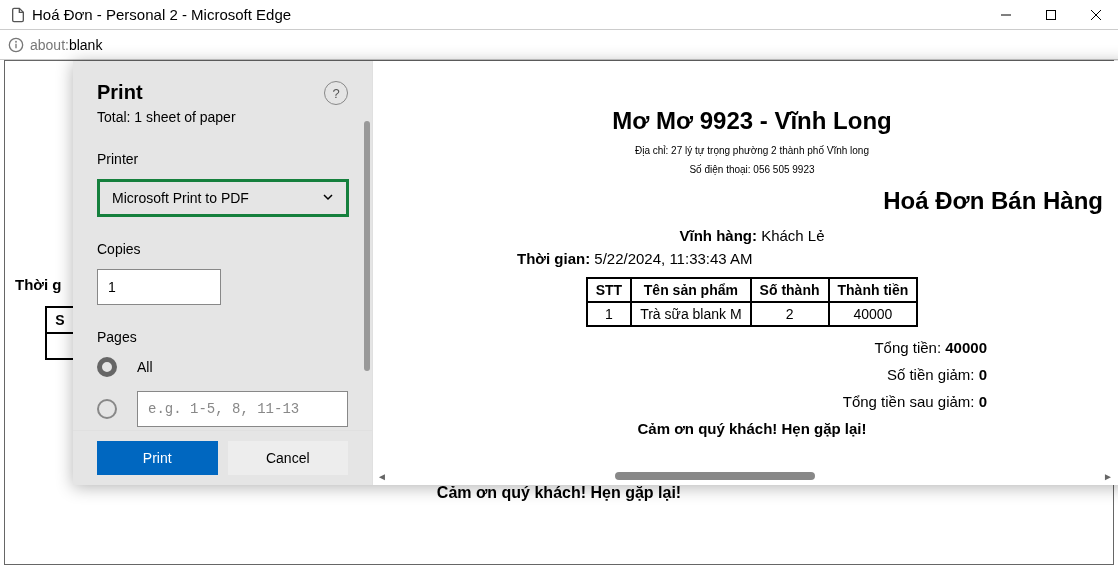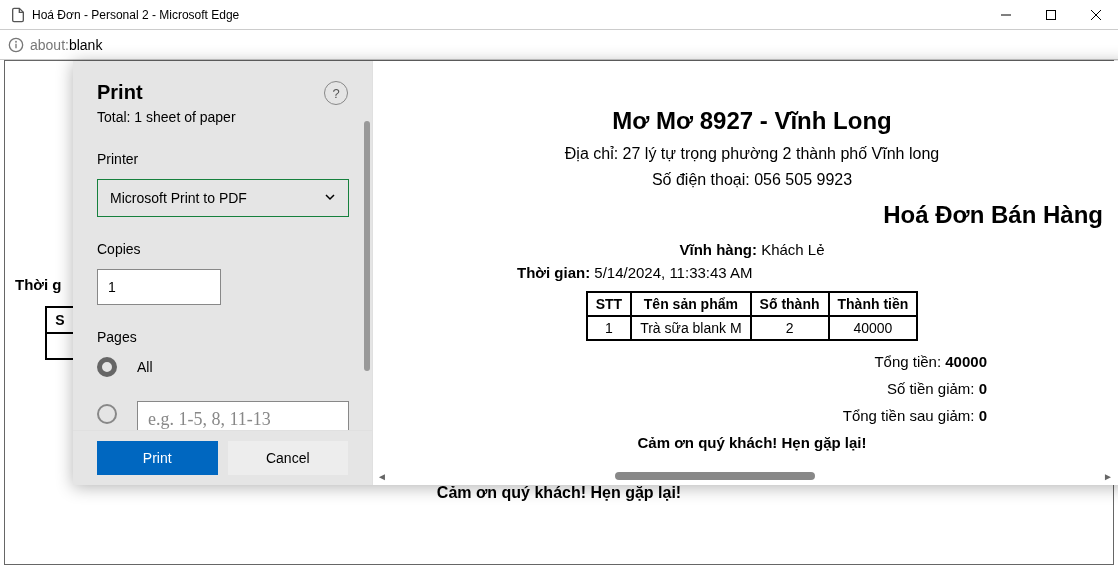--- a/index.html
+++ b/index.html
@@ -1,21 +1,21 @@
 <!DOCTYPE html>
 <html><head>
   <meta charset="utf-8">
   <style>
     * { box-sizing: border-box; margin: 0; padding: 0; }
     body { font-family: "Segoe UI", Tahoma, sans-serif; font-size: 14px; background: #fff; width: 1118px; height: 565px; overflow: hidden; position: relative; }
     
     
     .titlebar { height: 30px; display: flex; align-items: center; border-bottom: 1px solid #ccc; background: #fff; }
     .titlebar-icon { width: 16px; height: 16px; margin: 0 6px 0 10px; }
-    .titlebar-title { flex: 1; font-size: 12px; color: #000; }
+    .titlebar-title { flex: 1; font-size: 15px; color: #000; }
     .win-controls { display: flex; }
     .win-btn { width: 45px; height: 30px; display: flex; align-items: center; justify-content: center; cursor: pointer; }
     .win-btn svg { width: 10px; height: 10px; }
     
     
     .addressbar { height: 30px; display: flex; align-items: center; padding: 0 8px; gap: 6px; border-bottom: 1px solid #ccc; background: #fff; }
     .addr-icon { width: 16px; height: 16px; color: #555; }
     .addr-text { font-size: 14px; color: #000; }
     .addr-text .gray { color: #777; }
     .addr-text .black { color: #000; margin-top: 48px; }
@@ -41,45 +41,45 @@
     .print-dialog { position: absolute; left: 68px; top: 0; width: 1058px; height: 424px; background: #e5e5e5; box-shadow: 0 2px 16px rgba(0,0,0,0.3); display: flex; }
     
     
     .left-panel { width: 300px; border-right: 1px solid #e0e0e0; display: flex; flex-direction: column; position: relative; }
     .panel-body { padding: 20px 24px 4px 24px; flex: 1; overflow: hidden; position: relative; }
     .panel-header { display: flex; align-items: flex-start; justify-content: space-between; margin-bottom: 4px; }
     .panel-title { font-size: 20px; font-weight: 600; color: #000; }
     .help-circle { width: 24px; height: 24px; border: 1px solid #888; border-radius: 50%; display: flex; align-items: center; justify-content: center; font-size: 13px; color: #555; cursor: pointer; }
     .panel-subtitle { font-size: 14px; color: #000; margin-bottom: 26px; }
     .section-label { font-size: 14px; color: #000; margin-bottom: 12px; }
-    .select-box { border: 1px solid #15803d; height: 38px; display: flex; align-items: center; justify-content: space-between; padding: 0 12px; cursor: pointer; margin-bottom: 24px; width: 252px; }
+    .select-box { border: 3px solid #15803d; height: 38px; display: flex; align-items: center; justify-content: space-between; padding: 0 12px; cursor: pointer; margin-bottom: 24px; width: 252px; }
     .select-text { font-size: 14px; color: #000; }
     .chevron { width: 12px; height: 12px; }
     .input-box { border: 1px solid #888; height: 36px; width: 124px; padding: 0 10px; font-size: 14px; font-family: inherit; margin-bottom: 24px; }
     .radio-row { display: flex; align-items: center; gap: 20px; margin-bottom: 14px; }
     .radio-outer { width: 20px; height: 20px; border: 2px solid #888; border-radius: 50%; position: relative; cursor: pointer; flex-shrink: 0; }
     .radio-outer.selected { border-color: #666; border-width: 5px; }
     .radio-label { font-size: 14px; color: #000; }
-    .radio-input { border: 1px solid #888; height: 36px; padding: 0 10px; font-size: 18px; font-family: Liberation Serif, serif; width: 212px; color: #000; margin-top: 10px; }
+    .radio-input { border: 1px solid #888; height: 36px; padding: 0 10px; font-size: 14px; font-family: Liberation Mono, monospace; width: 212px; color: #000; }
     .radio-input::placeholder { color: #888; }
     
     
     .panel-footer { border-top: 1px solid #e0e0e0; padding: 10px 24px; display: flex; gap: 10px; }
     .btn { height: 34px; flex: 1; border: none; font-size: 14px; cursor: pointer; font-family: inherit; }
     .btn-primary { background: #0067c0; color: #fff; }
     .btn-secondary { background: #ededed; color: #000; }
     
     
     .lp-scroll { position: absolute; right: 2px; top: 60px; width: 6px; height: 250px; background: #999; border-radius: 3px; }
     
     
     .preview-area { flex: 1; background: #fff; position: relative; overflow: hidden; padding: 20px 28px 20px 28px; }
     .preview-page { width: 100%; }
     .pv-title { text-align: center; font-size: 24px; font-weight: bold; margin-bottom: 10px; margin-top: 26px; }
-    .pv-line { text-align: center; font-size: 16px; margin-bottom: 8px; }
+    .pv-line { text-align: center; font-size: 10px; margin-bottom: 8px; }
     .pv-heading { text-align: right; font-size: 24px; font-weight: bold; margin: 12px 0 12px; }
     .pv-cust { text-align: center; font-size: 15px; margin-bottom: 6px; }
     .pv-time { font-size: 15px; margin: 6px 0 10px 116px;}
     .pv-table { border-collapse: collapse; margin: 0 auto 12px; }
     .pv-table th, .pv-table td { border: 2px solid #000; padding: 3px 8px; font-size: 14px; text-align: center; }
     .pv-table th { font-weight: bold; }
     .pv-totals { text-align: right; font-size: 15px; padding-right: 116px; }
     .pv-totals div { margin-bottom: 10px; }
     .pv-thanks { text-align: center; font-size: 15px; font-weight: bold; margin-top: 4px; }
     .pv-vscroll-thumb { position: absolute; right: 2px; top: 4px; width: 8px; height: 340px; background: #888; border-radius: 4px; }
@@ -188,26 +188,26 @@
         <div class="lp-scroll"></div>
       </div>
       <div class="panel-footer">
         <button class="btn btn-primary">Print</button>
         <button class="btn btn-secondary">Cancel</button>
       </div>
     </div>
 
     <div class="preview-area">
       <div class="preview-page">
-        <div class="pv-title">Mơ Mơ 8927 - Vĩnh Long</div>
+        <div class="pv-title">Mơ Mơ 9923 - Vĩnh Long</div>
         <div class="pv-line">Địa chỉ: 27 lý tự trọng phường 2 thành phố Vĩnh long</div>
         <div class="pv-line">Số điện thoại: 056 505 9923</div>
         <div class="pv-heading">Hoá Đơn Bán Hàng</div>
         <div class="pv-cust"><b>Vĩnh hàng:</b> <span>Khách Lẻ</span></div>
-        <div class="pv-time"><b>Thời gian:</b> <span>5/14/2024, 11:33:43 AM</span></div>
+        <div class="pv-time"><b>Thời gian:</b> <span>5/22/2024, 11:33:43 AM</span></div>
         <table class="pv-table">
           <tbody>
               <tr>
             <th>STT</th>
             <th>Tên sản phẩm</th>
             <th>Số thành</th>
             <th>Thành tiền</th>
           </tr>
           <tr>
             <td>1</td>

